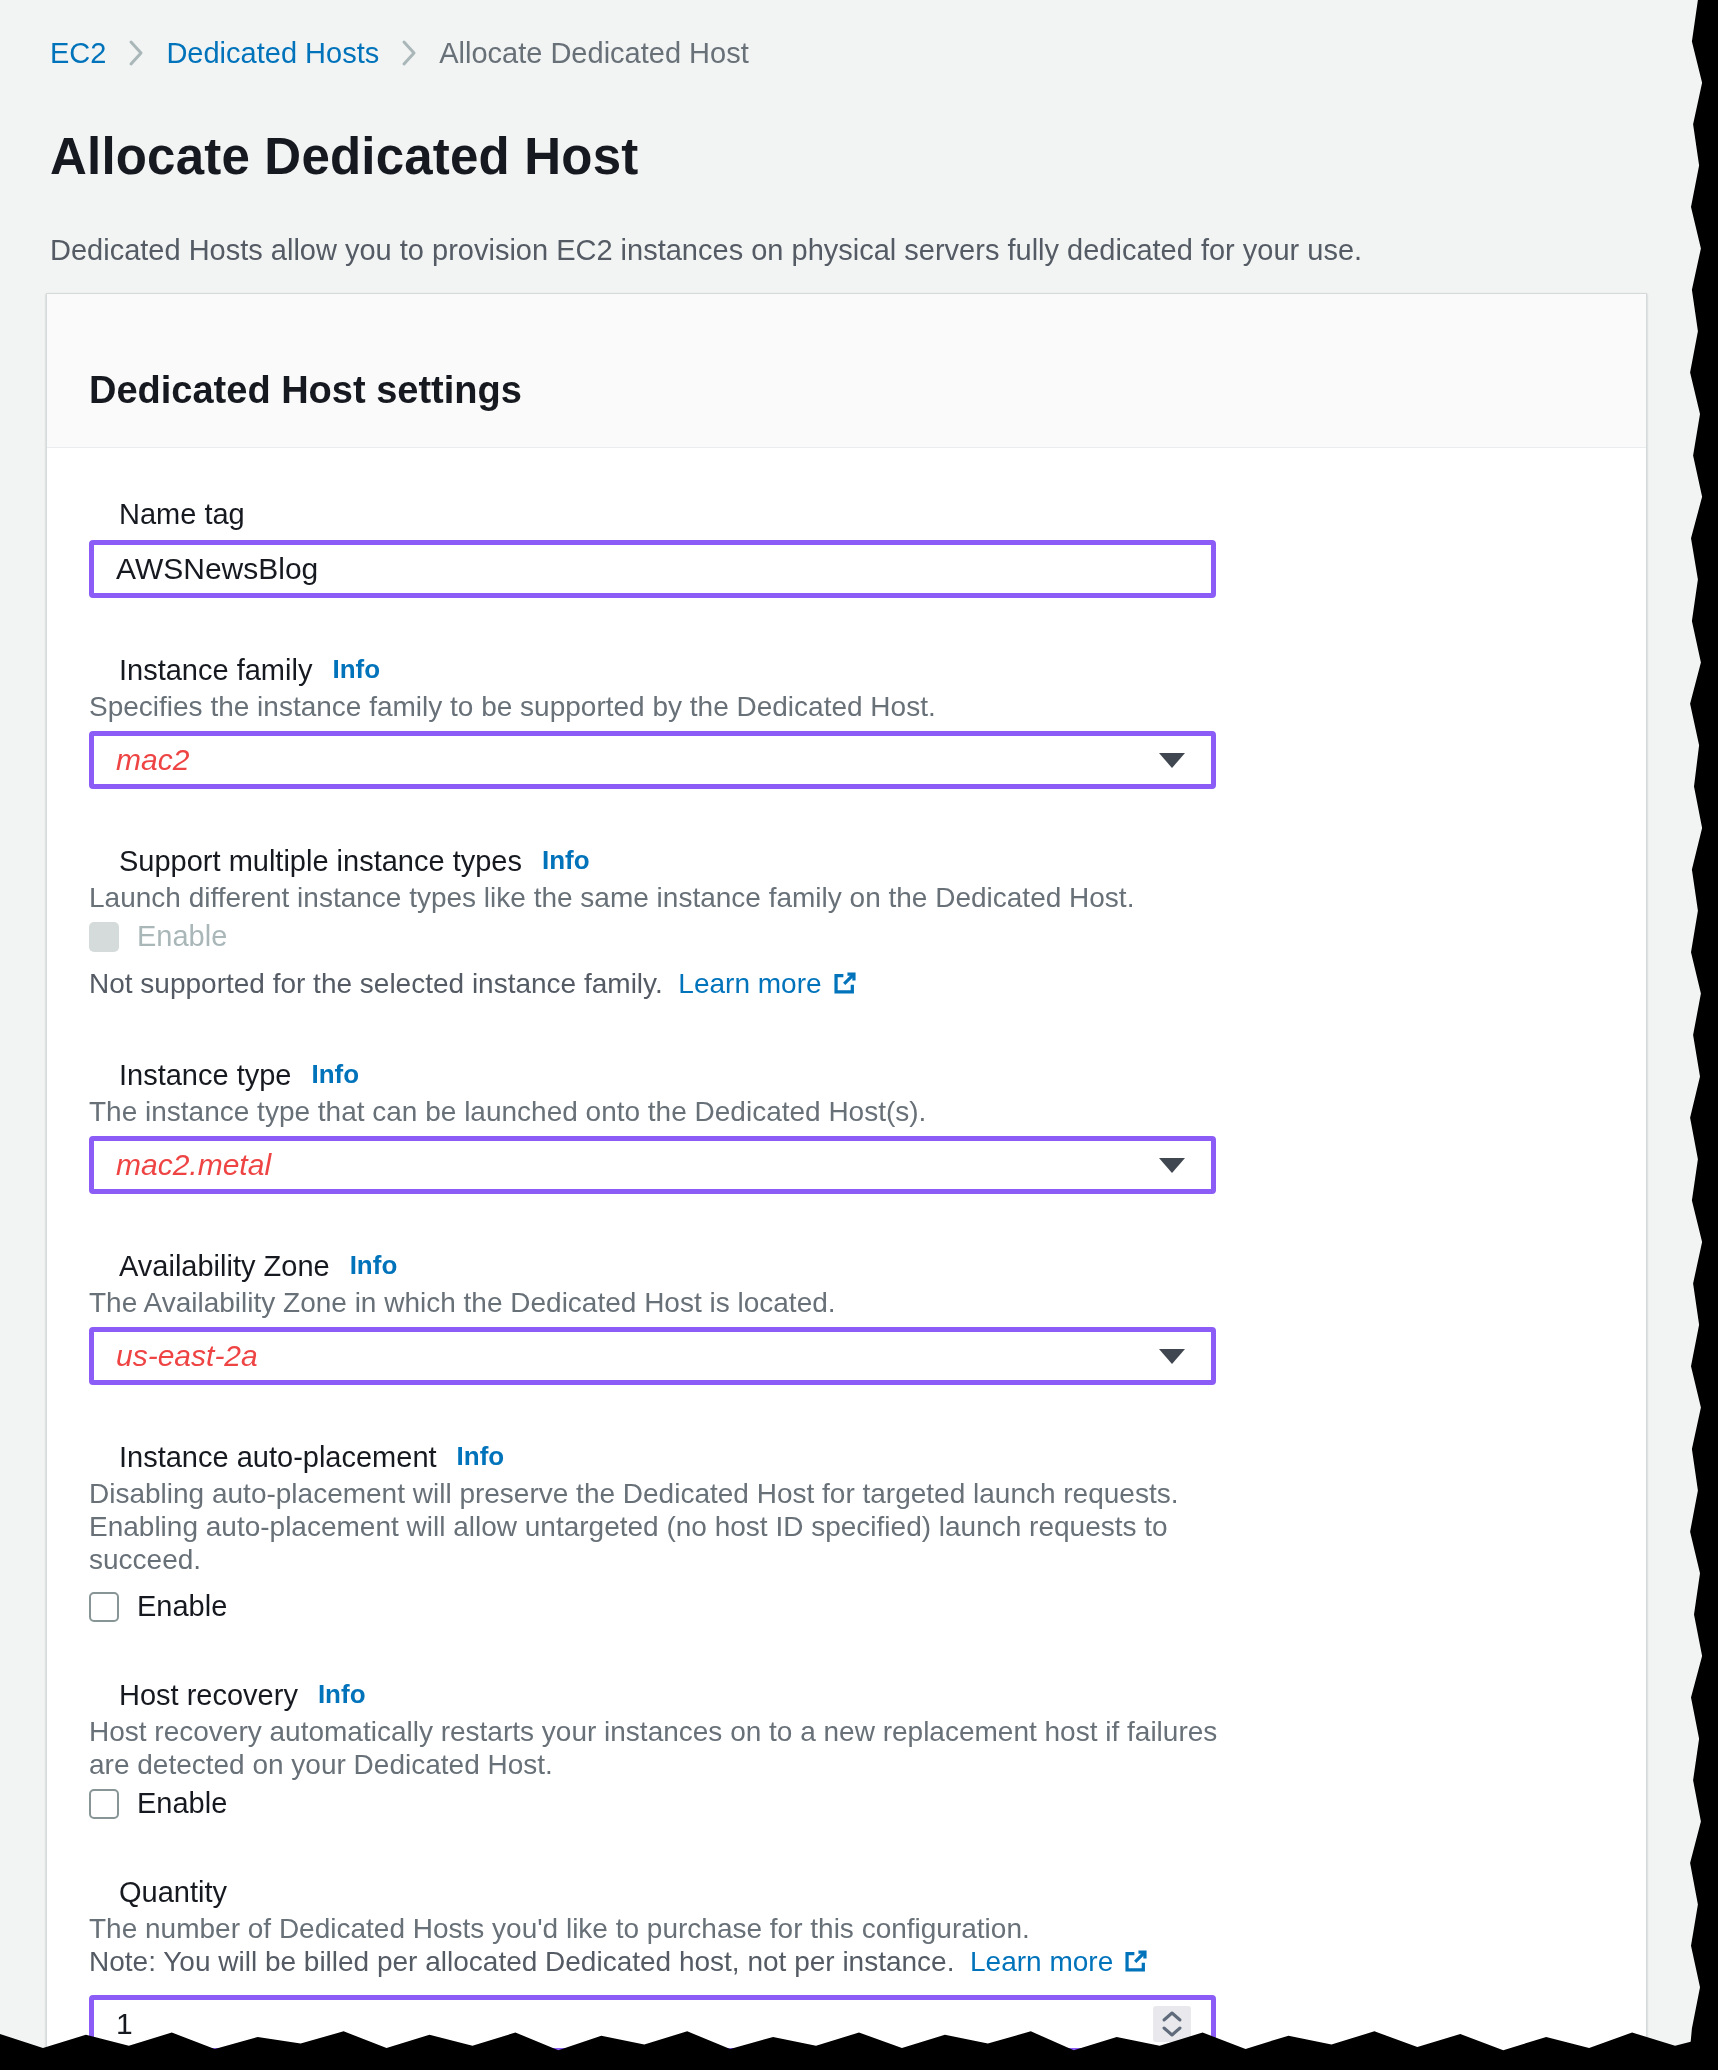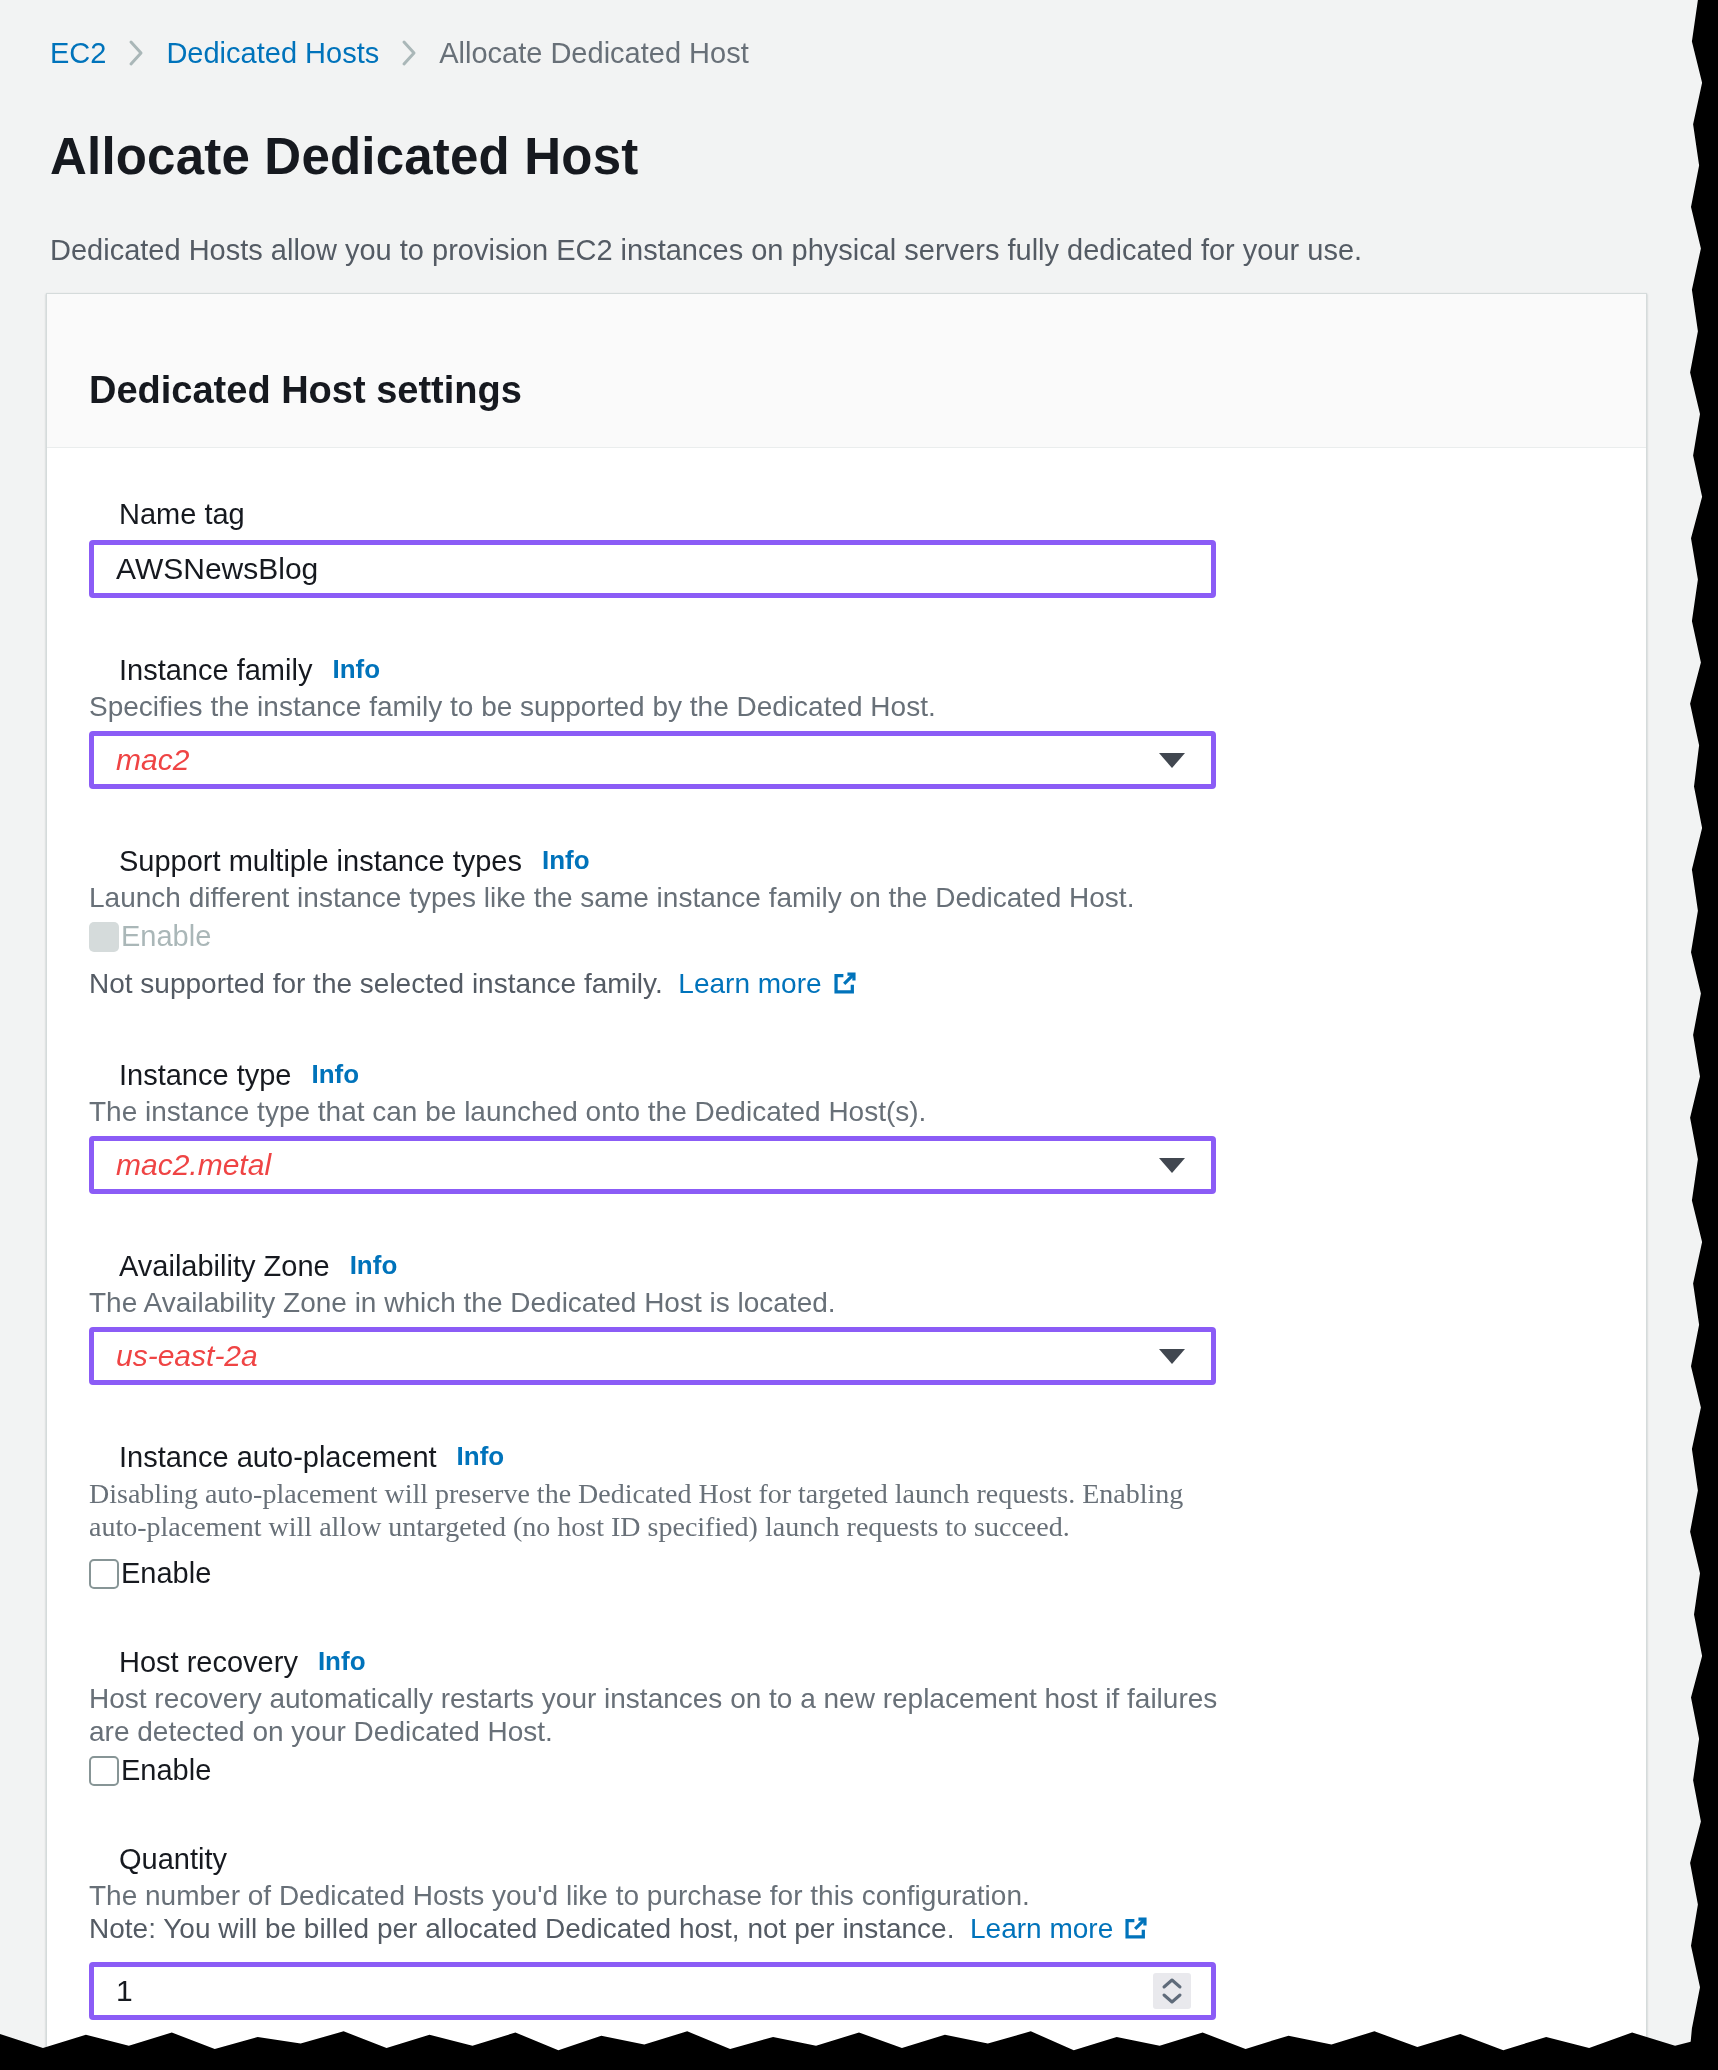--- a/index.html
+++ b/index.html
@@ -85,21 +85,21 @@
     padding: 0 26px 0 22px; cursor: pointer;
   }
   .select-value { font-size: 30px; color: #ef4444; font-style: italic; }
   .caret-down {
     width: 0; height: 0;
     border-left: 13px solid transparent;
     border-right: 13px solid transparent;
     border-top: 15px solid #414750;
   }
 
-  .check-row { display: flex; align-items: center; gap: 2px; margin-top: 6px; }
+  .check-row { display: flex; align-items: center; gap: 18px; margin-top: 6px; }
   .checkbox {
     width: 30px; height: 30px; flex: 0 0 auto;
     border: 2px solid #879596; border-radius: 5px;
     background: #ffffff; cursor: pointer;
   }
   .checkbox.disabled {
     border: none; background: #d5dbdb; cursor: default;
   }
   .check-label { font-size: 29px; color: #16191f; }
   .check-label.disabled { color: #aab7b8; }
@@ -235,21 +235,21 @@
           <span class="select-value">us-east-2a</span>
           <span class="caret-down"></span>
         </div>
       </div>
 
       <div class="field">
         <div class="label-row">
           <span class="field-label">Instance auto-placement</span>
           <a class="info-link">Info</a>
         </div>
-        <div class="field-desc" style="margin-bottom:14px;font-family:Liberation Serif, serif;">Disabling auto-placement will preserve the Dedicated Host for targeted launch requests. Enabling auto-placement will allow untargeted (no host ID specified) launch requests to succeed.</div>
+        <div class="field-desc" style="margin-bottom:14px;">Disabling auto-placement will preserve the Dedicated Host for targeted launch requests. Enabling auto-placement will allow untargeted (no host ID specified) launch requests to succeed.</div>
         <div class="check-row">
           <span class="checkbox" role="checkbox" aria-checked="false"></span>
           <span class="check-label">Enable</span>
         </div>
       </div>
 
       <div class="field">
         <div class="label-row">
           <span class="field-label">Host recovery</span>
           <a class="info-link">Info</a>

